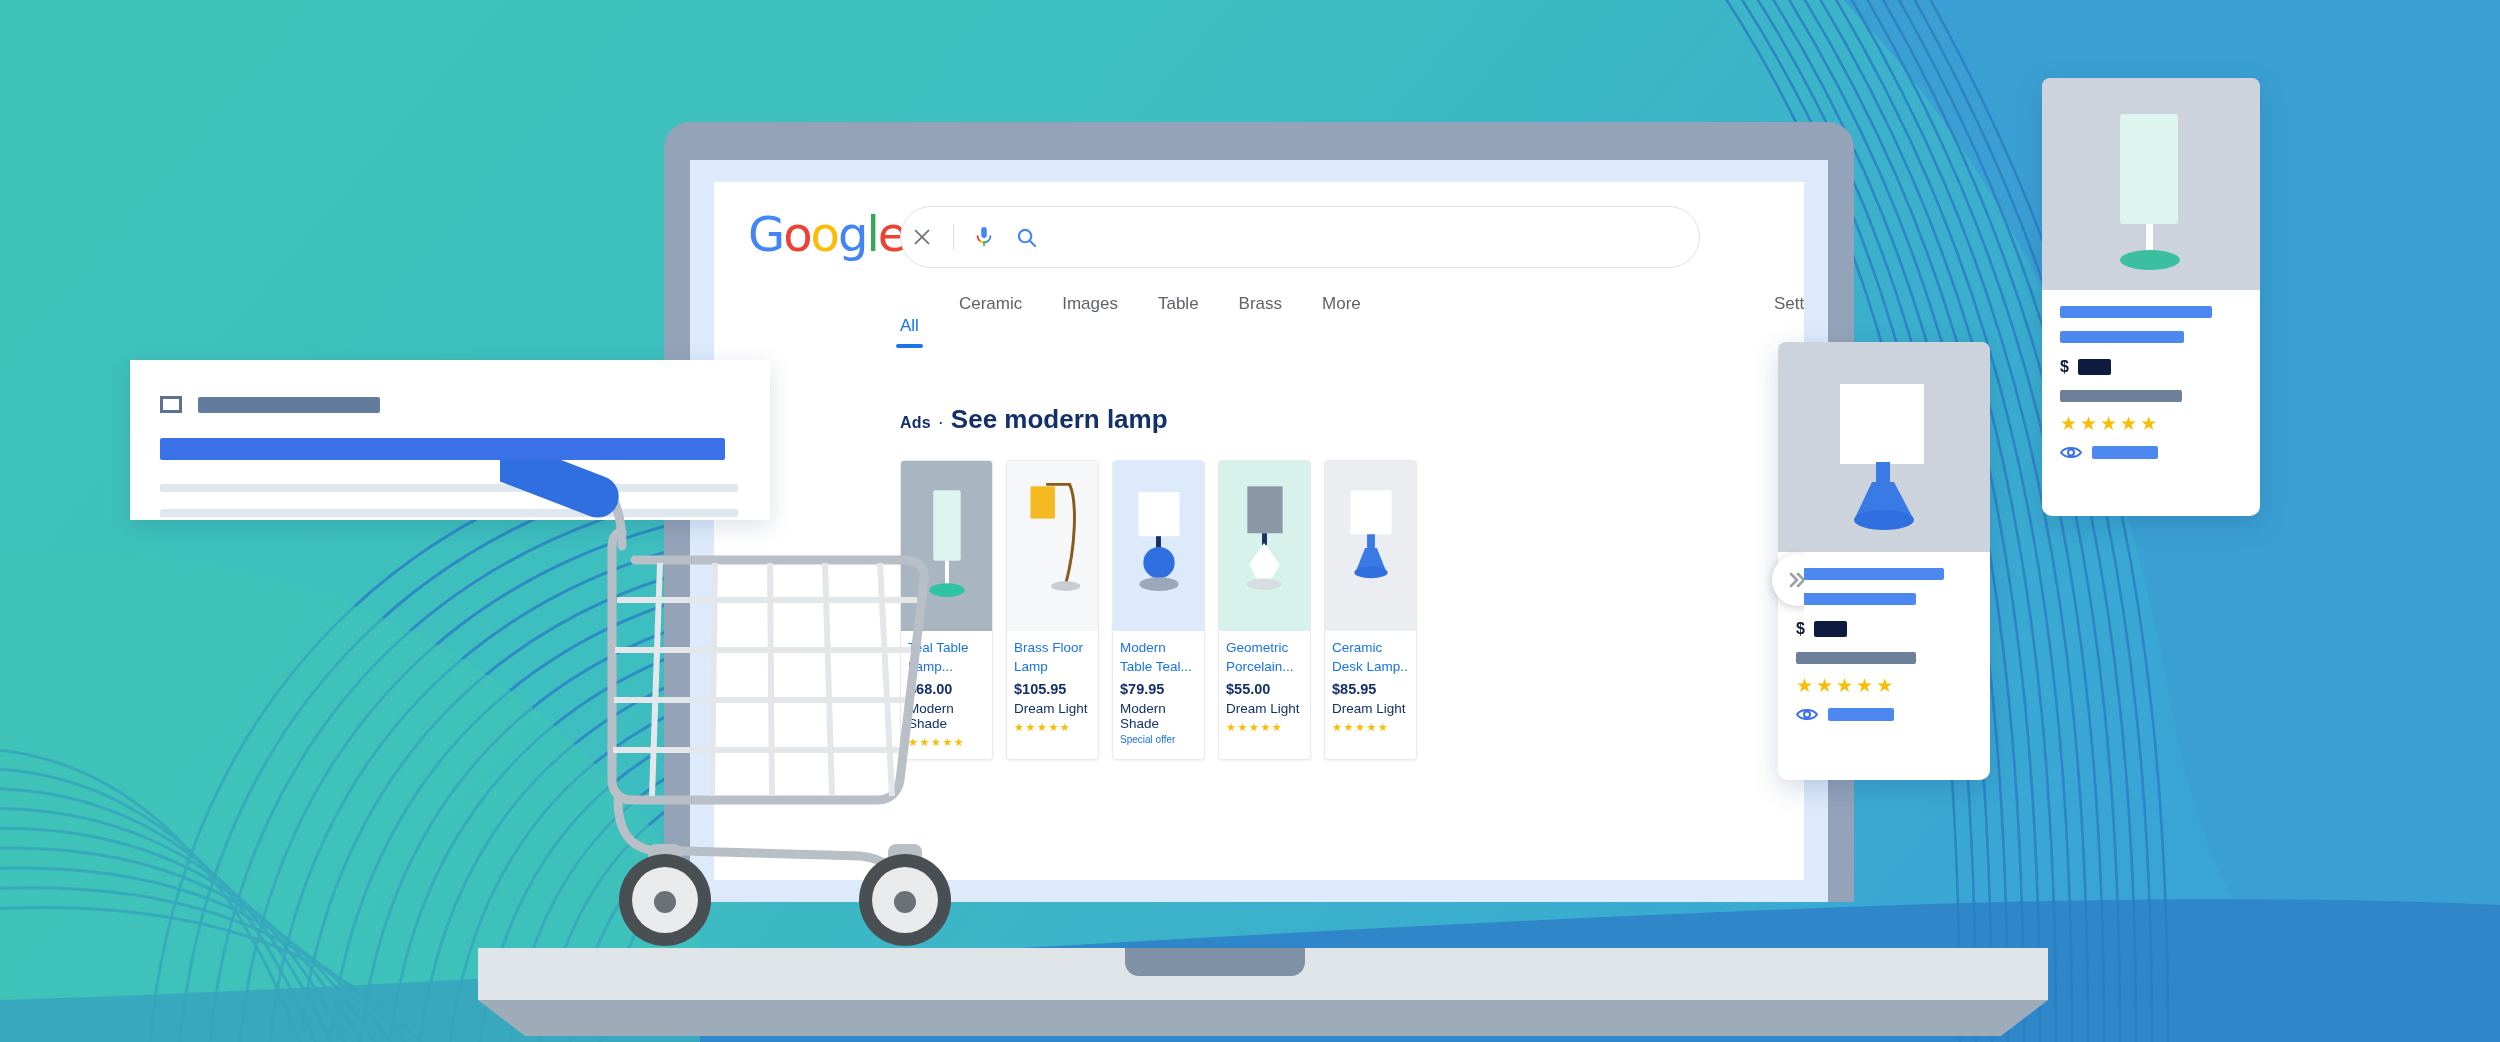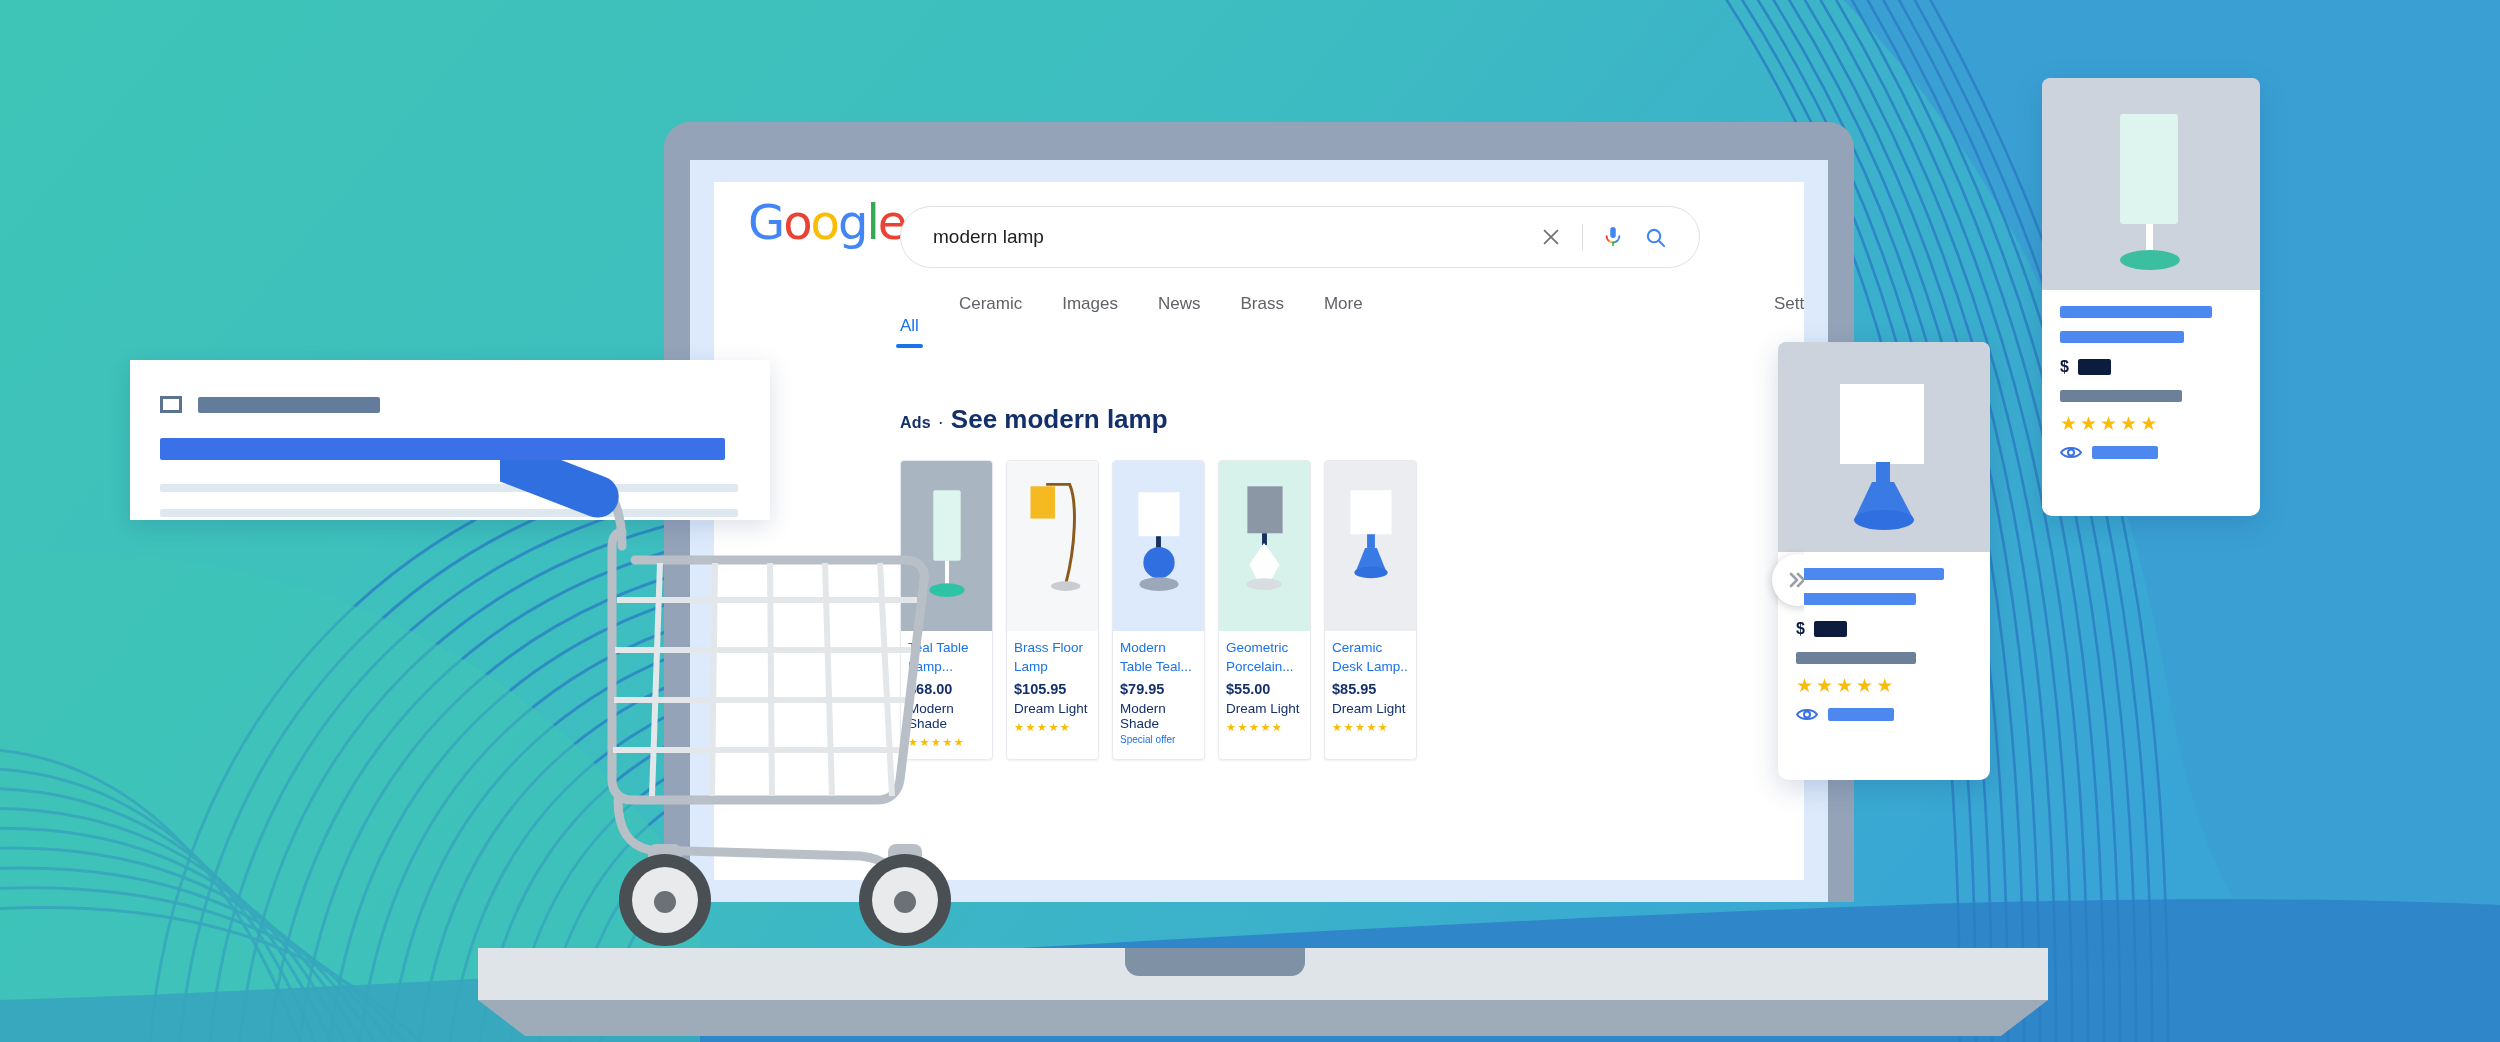--- a/index.html
+++ b/index.html
@@ -33,21 +33,21 @@
   .laptop-base-lip{
     position:absolute; left:478px; top:1000px; width:1570px; height:36px;
     background:#9eacb9; clip-path:polygon(0 0,100% 0,97% 100%,3% 100%);
   }
   .laptop-notch{
     position:absolute; left:1125px; top:948px; width:180px; height:28px;
     background:#7f91a4; border-radius:0 0 14px 14px;
   }
 
   
-  .g-header{ position:absolute; left:34px; top:12px; display:flex; align-items:center; }
+  .g-header{ position:absolute; left:34px; top:24px; display:flex; align-items:center; }
   .g-logo{ font-size:48px; letter-spacing:-2px; font-family:"DejaVu Sans", sans-serif; font-weight:400; }
   .g-logo .b{color:#4285F4;} .g-logo .r{color:#EA4335;} .g-logo .y{color:#FBBC05;} .g-logo .g{color:#34A853;}
 
   .searchbar{
     position:absolute; left:186px; top:24px; width:800px; height:62px;
     border:1px solid #dfe1e5; border-radius:32px; background:#fff;
     display:flex; align-items:center;
   }
   .search-input{
     flex:1; border:none; outline:none; background:transparent;
@@ -200,21 +200,20 @@
 
 <div class="laptop-screen">
 
   <div class="g-header">
     <div class="g-logo">
       <span class="b">G</span><span class="r">o</span><span class="y">o</span><span class="b">g</span><span class="g">l</span><span class="r">e</span>
     </div>
   </div>
 
   <div class="searchbar">
-    <input class="search-input" readonly="" value="modern lamp" placeholder="Search Google or type a URL" style="">
     <div class="sb-icons">
       <div class="icon-x">
         <svg width="22" height="22" viewBox="0 0 24 24">
             <path d="M5 5 L19 19 M19 5 L5 19" stroke="#70757a" stroke-width="2" fill="none" stroke-linecap="round"></path>
           </svg>
       </div>
       <div class="sb-div"></div>
       <div class="icon-mic">
         <svg width="22" height="24" viewBox="0 0 24 26">
           <rect x="9" y="2" width="6" height="12" rx="3" fill="#4285F4"></rect>
@@ -231,21 +230,21 @@
           <path d="M15.5 15.5 L21 21" stroke="#4285F4" stroke-width="2.2" stroke-linecap="round"></path>
         </svg>
       </div>
     </div>
   </div>
 
   <div class="navrow" id="navLeft">
       <div class="navtab active">All</div>
       <div class="navtab">Ceramic</div>
       <div class="navtab">Images</div>
-      <div class="navtab">News</div>
+      <div class="navtab">Table</div>
       <div class="navtab">Brass</div>
       <div class="navtab">More</div>
     </div>
   <div class="navright" id="navRight">
       <div class="navtab">Settings</div>
     </div>
 
   <div class="ads-head">
     <span class="ads-tag">Ads</span>
     <span class="ads-dot">·</span>

